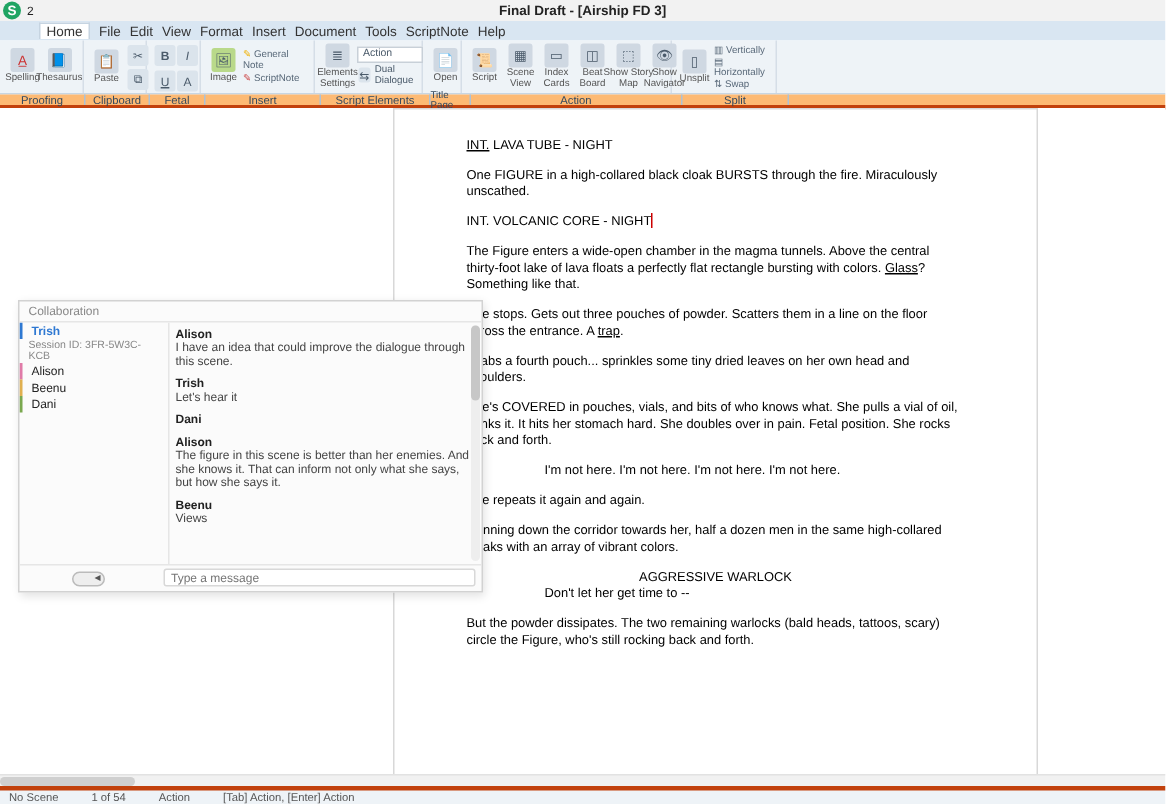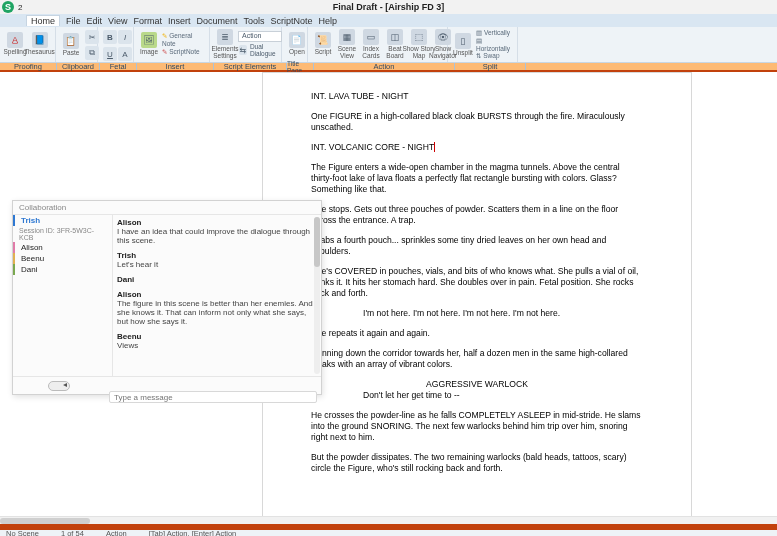--- a/index.html
+++ b/index.html
@@ -18,21 +18,21 @@
 .ribbtn{display:flex;flex-direction:column;align-items:center;justify-content:center;gap:1px;min-width:22px;height:30px}
 .ribbtn .ico{width:16px;height:16px;background:#cfd8e2;border-radius:2px;display:flex;align-items:center;justify-content:center;font-size:9px}
 .ribbtn .lbl{font-size:6.5px;line-height:1;color:#555}
 .ribmini{width:14px;height:14px;background:#dbe4ec;border-radius:2px;margin:1px;display:flex;align-items:center;justify-content:center;font-size:8px}
 .seclabels{height:10px;background:#fdba74;display:flex;font-size:7.5px;color:#34495e;border-bottom:3px solid #c2410c}
 .seclabels div{border-right:1px solid #adc1d5;display:flex;align-items:center;justify-content:center}
 
 .pagewrap{position:absolute;top:72px;left:0;right:0;bottom:14px;background:#fff;overflow:hidden}
 .page{position:absolute;left:262px;top:0;width:430px;height:500px;border:1px solid #d8d8d8;padding:18px 48px;font-family:"Courier New",monospace;font-size:8.6px;line-height:1.28;color:#000;background:#fff}
 .page .slug{text-transform:none}
-.page .under{}
+.page .under{text-decoration:underline}
 .page p{margin-bottom:9px}
 .page .charname{text-align:center;margin-bottom:0}
 .page .dialog{margin:0 52px 9px 52px}
 .page .cursor{border-right:1px solid #c00}
 
 .collab{position:absolute;left:12px;top:200px;width:310px;height:195px;background:#fbfbfb;border:1px solid #d2d2d2;box-shadow:1px 2px 6px rgba(0,0,0,.12);display:flex;flex-direction:column}
 .collab .chead{height:14px;padding:2px 6px;color:#888;font-size:8px;border-bottom:1px solid #e6e6e6}
 .collab .shared{text-align:center;font-size:8px;padding:3px 0;border-bottom:1px solid #e6e6e6;color:#555;height:15px}
 .collab .body{display:flex;flex:1;overflow:hidden}
 .collab .userlist{width:100px;border-right:1px solid #e6e6e6;font-size:8px}
@@ -45,23 +45,23 @@
 .collab .chat{flex:1;overflow:auto;font-size:8px;padding:3px 8px 3px 4px;position:relative}
 .collab .chat .msg{margin-bottom:6px}
 .collab .chat .msg .who{font-weight:600}
 .collab .chat .msg .txt{color:#444}
 .collab .chat .sb{position:absolute;right:1px;top:2px;bottom:2px;width:6px;background:#eee;border-radius:3px}
 .collab .chat .sb .th{position:absolute;right:0;top:0;width:6px;height:50px;background:#c7c7c7;border-radius:3px}
 .collab .foot{height:18px;display:flex;border-top:1px solid #e6e6e6}
 .collab .foot .pill{width:92px;display:flex;align-items:center;justify-content:center}
 .collab .foot .pill span{display:inline-block;width:22px;height:10px;border:1px solid #bbb;border-radius:5px;position:relative;background:#eee}
 .collab .foot .pill span::after{content:"◂";position:absolute;right:2px;top:-2px;font-size:8px;color:#555}
-.collab .foot input{flex:1;border:1px solid #d8d8d8;margin:14px 4px;padding:1px 4px;font-size:8px;height:12px;border-radius:2px}
-
-.status{position:absolute;left:0;right:0;bottom:0;height:12px;background:#eef3f7;border-top:6px solid #c2410c;display:flex;align-items:center;font-size:7.5px;color:#555;padding:0 6px;gap:22px}
+.collab .foot input{flex:1;border:1px solid #d8d8d8;margin:2px 4px;padding:1px 4px;font-size:8px;height:12px;border-radius:2px}
+
+.status{position:absolute;left:0;right:0;bottom:0;height:12px;background:#eef3f7;border-top:3px solid #c2410c;display:flex;align-items:center;font-size:7.5px;color:#555;padding:0 6px;gap:22px}
 
 .hscroll{position:absolute;left:0;right:0;bottom:12px;height:8px;background:#f1f1f1;border-top:1px solid #e2e2e2}
 .hscroll .th{position:absolute;left:0;top:1px;height:6px;width:90px;background:#cfcfcf;border-radius:3px}
 </style>
 </head>
 <body>
 
 <div class="titlebar">
   <div class="appicon">S</div>
   <span style="margin-left:4px;font-size:8px">2</span>
@@ -220,21 +220,20 @@
     <p class="slug"><span>INT. VOLCANIC CORE - NIGHT</span><span class="cursor"></span></p>
     <p><span>The Figure enters a wide-open chamber in the magma tunnels. Above the central thirty-foot lake of lava floats a perfectly flat rectangle bursting with colors. </span><span class="under">Glass</span><span>? Something like that.</span></p>
     <p><span>She stops. Gets out three pouches of powder. Scatters them in a line on the floor across the entrance. A </span><span class="under">trap</span><span>.</span></p>
     <p>Grabs a fourth pouch... sprinkles some tiny dried leaves on her own head and shoulders.</p>
     <p>She's COVERED in pouches, vials, and bits of who knows what. She pulls a vial of oil, drinks it. It hits her stomach hard. She doubles over in pain. Fetal position. She rocks back and forth.</p>
     <p class="dialog">I'm not here. I'm not here. I'm not here. I'm not here.</p>
     <p>She repeats it again and again.</p>
     <p>Running down the corridor towards her, half a dozen men in the same high-collared cloaks with an array of vibrant colors.</p>
     <p class="charname">AGGRESSIVE WARLOCK</p>
     <p class="dialog">Don't let her get time to --</p>
-    <p>He crosses the powder-line as he falls COMPLETELY ASLEEP in mid-stride. He slams into the ground SNORING. The next few warlocks behind him trip over him, snoring right next to him.</p>
     <p>But the powder dissipates. The two remaining warlocks (bald heads, tattoos, scary) circle the Figure, who's still rocking back and forth.</p>
 
   </div>
 </div>
 
 <div class="collab">
   <div class="chead">Collaboration</div>
   <div class="body">
     <div class="userlist">
       <div class="u t">Trish</div>

